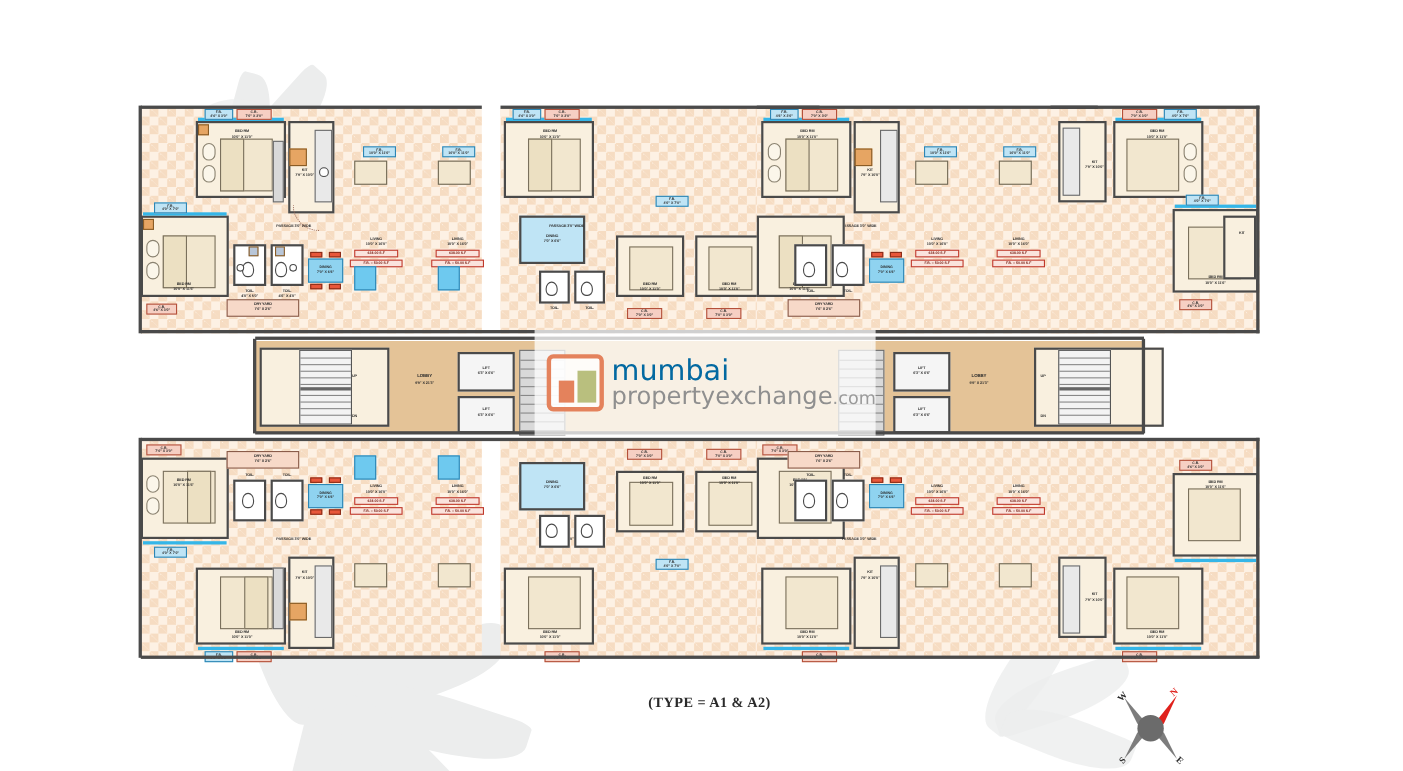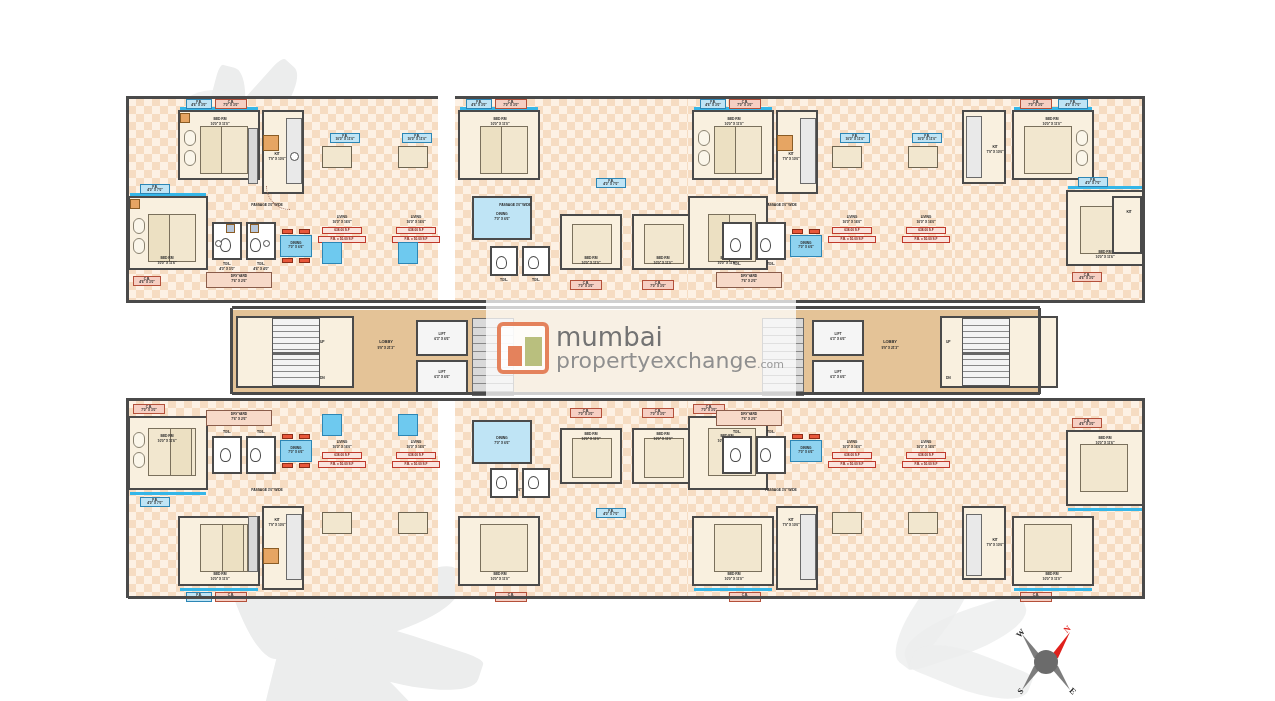--- a/index.html
+++ b/index.html
@@ -109,23 +109,23 @@
   }
   #wm-logo:before {
     content:""; position:absolute; left: 7px; top: 20px;
     width: 14px; height: 20px; background: #e4825c;
   }
   #wm-logo:after {
     content:""; position:absolute; left: 24px; top: 11px;
     width: 17px; height: 29px; background: #b9bf7e;
   }
   #wm-text { line-height: 1.0; }
-  #wm-l1 { font-size: 26px; color: #737373; font-family: "DejaVu Sans", sans-serif; }
+  #wm-l1 { font-size: 26px; color: #0369a1; font-family: "DejaVu Sans", sans-serif; }
   #wm-l2 { font-size: 22px; color: #8f8f8f; font-family: "DejaVu Sans", sans-serif; }
-  #wm-l2 .dotcom { font-size: 11px; color: #9a9a9a; }
+  #wm-l2 .dotcom { font-size: 16px; color: #9a9a9a; }
   .wm-haze { position: absolute; background: rgba(255,255,255,0.74); }
 
   
   #title-block {
     position: absolute; left: 505px; top: 630px; width: 280px;
     text-align: center; color: #2a2a2a;
   }
   #title-l1 { font-family: "Liberation Serif", serif; font-weight: bold; font-size: 13.5px; letter-spacing: 0.6px; }
   #title-l2 { font-family: "Liberation Serif", serif; font-weight: bold; font-size: 13px; letter-spacing: 0.4px; margin-top: 1px; }
 
@@ -732,20 +732,21 @@
     <div id="wm-logo"></div>
     <div id="wm-text">
       <div id="wm-l1">mumbai</div>
       <div id="wm-l2">
         <span>propertyexchange</span><span class="dotcom">.com</span>
       </div>
     </div>
   </div>
 
   <div id="title-block">
+    <div id="title-l2">(TYPE = A1 &amp; A2)</div>
   </div>
 
   <div id="compass">
     <svg width="92" height="76" viewBox="0 0 92 76">
 
       <polygon points="46,38 22,10 34,34" fill="#7d7d7d"></polygon>
       <polygon points="46,38 22,66 34,42" fill="#7d7d7d"></polygon>
       <polygon points="46,38 70,66 58,42" fill="#7d7d7d"></polygon>
       <polygon points="46,38 70,8 58,34" fill="#e0211c"></polygon>
       <circle cx="46" cy="38" r="12" fill="#6b6b6b"></circle>

